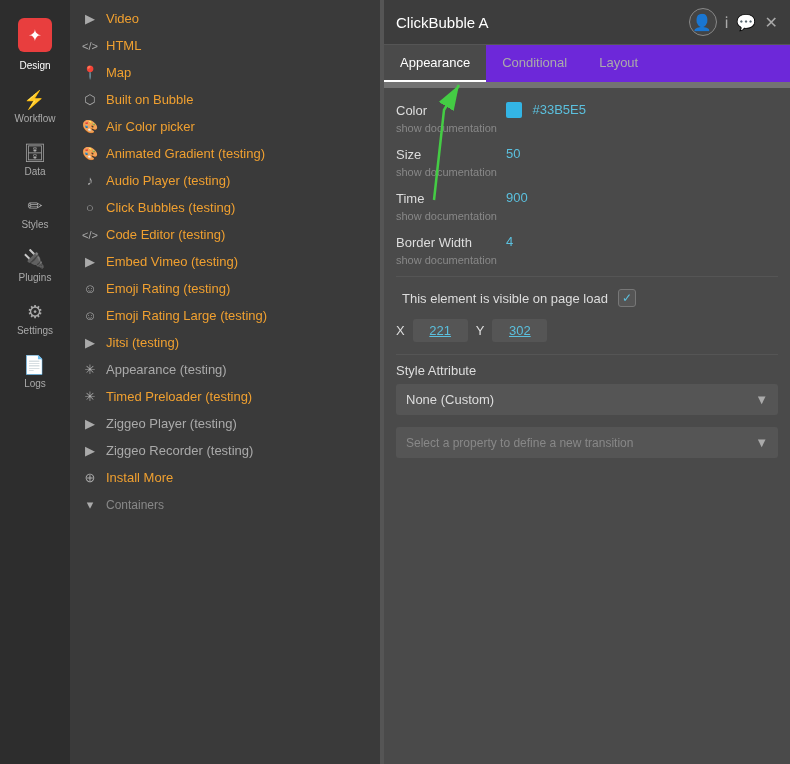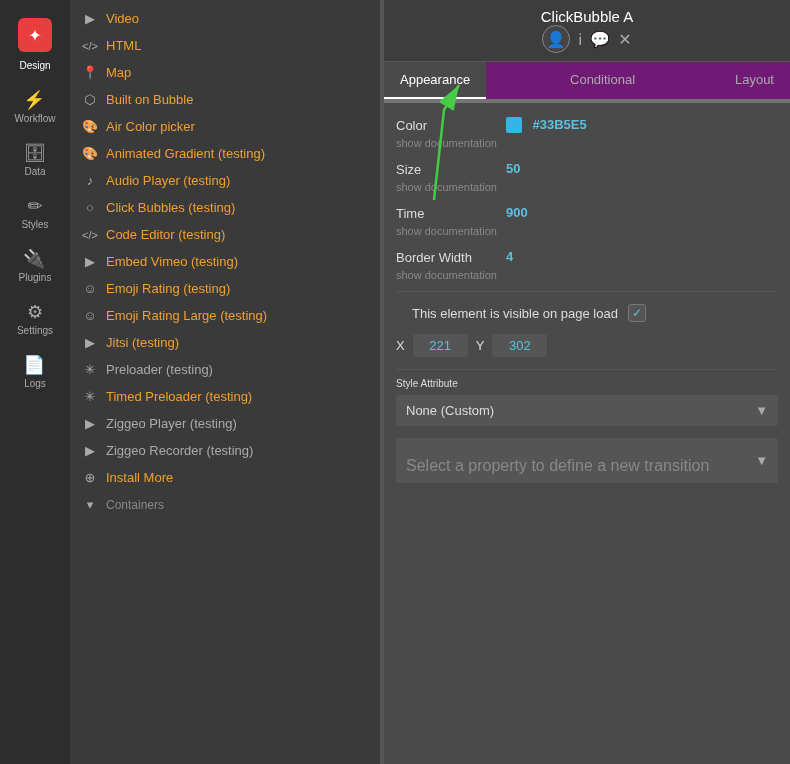--- a/index.html
+++ b/index.html
@@ -89,44 +89,42 @@
       position: relative;
       min-width: 0;
     }
     .panel-header {
       background: #3d3d3d;
       padding: 8px 12px;
       display: flex;
       align-items: center;
       justify-content: space-between;
       border-bottom: 1px solid #555;
-      flex-direction: column;
     }
     .panel-title {
       color: #fff;
       font-size: 15px;
       font-weight: 500;
     }
     .panel-header-icons {
       display: flex;
       align-items: center;
       gap: 8px;
       color: #aaa;
     }
     .panel-header-icons span {
       cursor: pointer;
       font-size: 16px;
     }
 
     
     .tabs {
       display: flex;
-      background: #701a75;
-      border-bottom: 4px solid #737373;
-      justify-content: space-between;
+      background: #6d28d9;
+      border-bottom: 6px solid #737373;
     }
     .tab {
       padding: 10px 16px;
       color: #aaa;
       cursor: pointer;
       font-size: 13px;
       border-bottom: 2px solid transparent;
     }
     .tab.active {
       color: #fff;
@@ -150,21 +148,20 @@
       font-size: 13px;
       width: 110px;
       flex-shrink: 0;
     }
     .field-value-area {
       flex: 1;
     }
     .field-value {
       color: #5bc0de;
       font-size: 13px;
-      font-weight: bold;
     }
     .color-swatch {
       width: 16px;
       height: 16px;
       background: #33B5E5;
       display: inline-block;
       margin-right: 6px;
       vertical-align: middle;
       border-radius: 2px;
     }
@@ -175,21 +172,21 @@
       margin-bottom: 10px;
       cursor: pointer;
     }
 
     .separator { height: 1px; background: #555; margin: 8px 0; }
 
     .checkbox-row {
       display: flex;
       align-items: center;
       gap: 10px;
-      margin: 12px 16px;
+      margin: 12px 6px;
     }
     .checkbox-label {
       color: #ddd;
       font-size: 13px;
     }
     .checkbox-check {
       width: 18px;
       height: 18px;
       background: #555;
       border: 1px solid #777;
@@ -211,25 +208,26 @@
     .coord-label { color: #ddd; font-size: 13px; }
     .coord-input {
       background: #555;
       border: none;
       color: #5bc0de;
       padding: 4px 8px;
       border-radius: 3px;
       font-size: 13px;
       width: 55px;
       text-align: center;
+      text-decoration: underline;
     }
 
     .style-label {
       color: #ddd;
-      font-size: 10px;
+      font-size: 13px;
       margin-bottom: 6px;
     }
     .dropdown {
       background: #555;
       border: none;
       color: #ddd;
       padding: 8px 10px;
       border-radius: 3px;
       width: 100%;
       font-size: 13px;
@@ -369,21 +367,21 @@
     <div class="plugin-item">
       <span class="plugin-icon">☺</span>
       <span>Emoji Rating Large (testing)</span>
     </div>
     <div class="plugin-item">
       <span class="plugin-icon">▶</span>
       <span>Jitsi (testing)</span>
     </div>
     <div class="plugin-item gray-text">
       <span class="plugin-icon">✳</span>
-      <span>Preloader (testing)</span>
+      <span>Appearance (testing)</span>
     </div>
     <div class="plugin-item">
       <span class="plugin-icon">✳</span>
       <span>Timed Preloader (testing)</span>
     </div>
     <div class="plugin-item gray-text">
       <span class="plugin-icon">▶</span>
       <span>Ziggeo Player (testing)</span>
     </div>
     <div class="plugin-item gray-text">
@@ -475,21 +473,21 @@
 
     <div class="separator"></div>
 
     <div class="style-label">Style Attribute</div>
     <div class="dropdown">
       <span>None (Custom)</span>
       <span class="dropdown-arrow">▼</span>
     </div>
 
     <div class="dropdown">
-      <span style="color:#888; font-size:16px;margin-top:11px;">Select a property to define a new transition</span>
+      <span style="color:#888; font-size:12px;">Select a property to define a new transition</span>
       <span class="dropdown-arrow">▼</span>
     </div>
 
   </div>
 
   <svg class="arrow-annotation" viewBox="0 0 420 200" style="position:absolute;top:30px;left:0;width:420px;height:200px;pointer-events:none;">
     <defs>
       <marker id="arrowhead" markerWidth="10" markerHeight="7" refX="10" refY="3.5" orient="auto">
         <polygon points="0 0, 10 3.5, 0 7" fill="#44cc44"></polygon>
       </marker>

